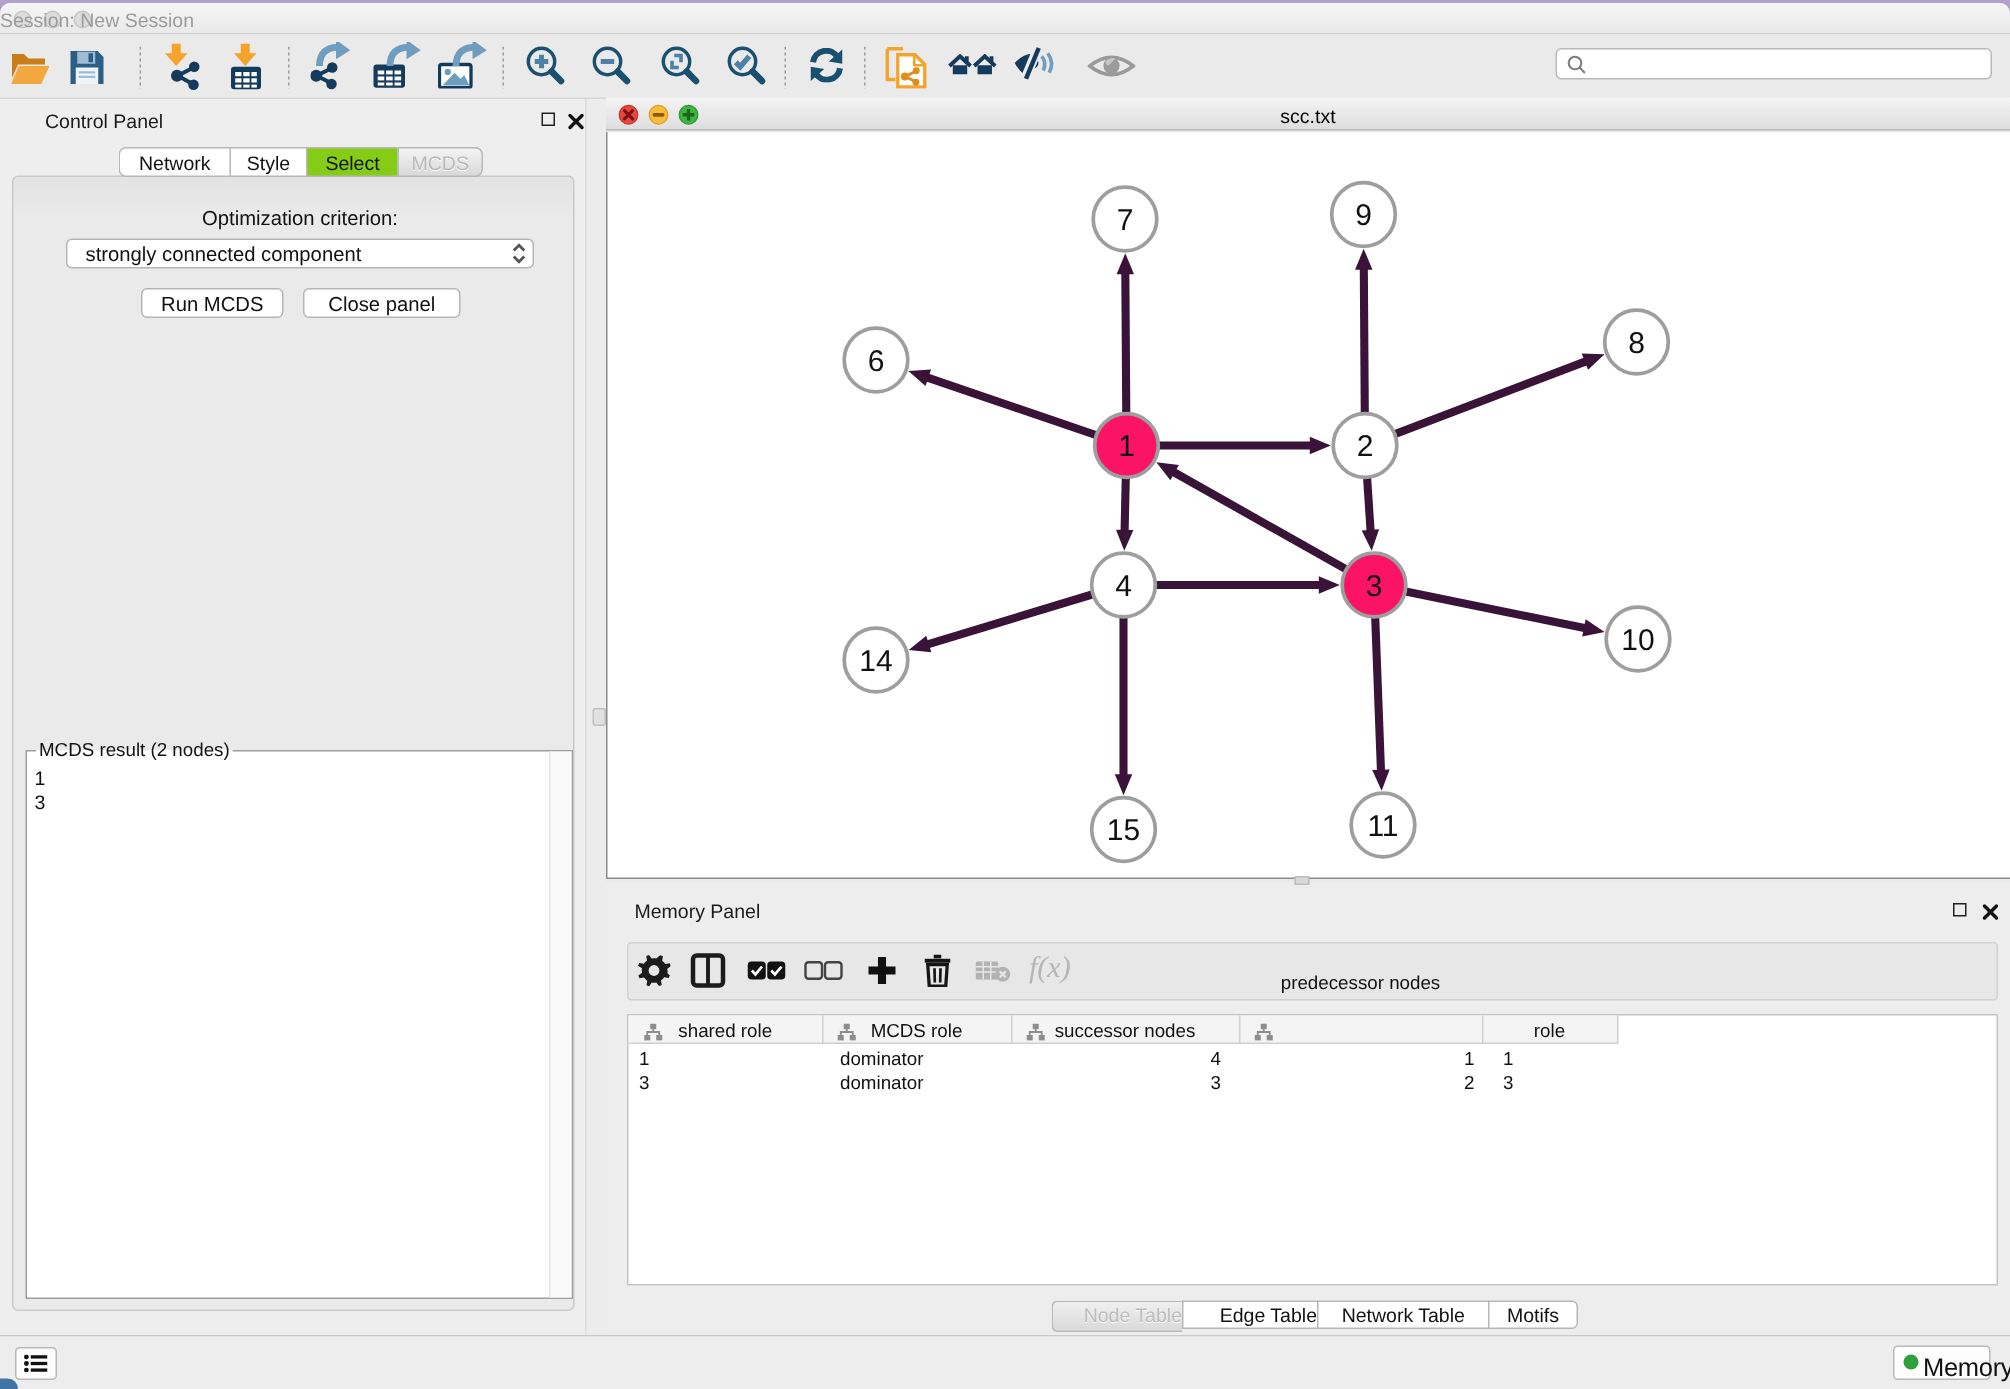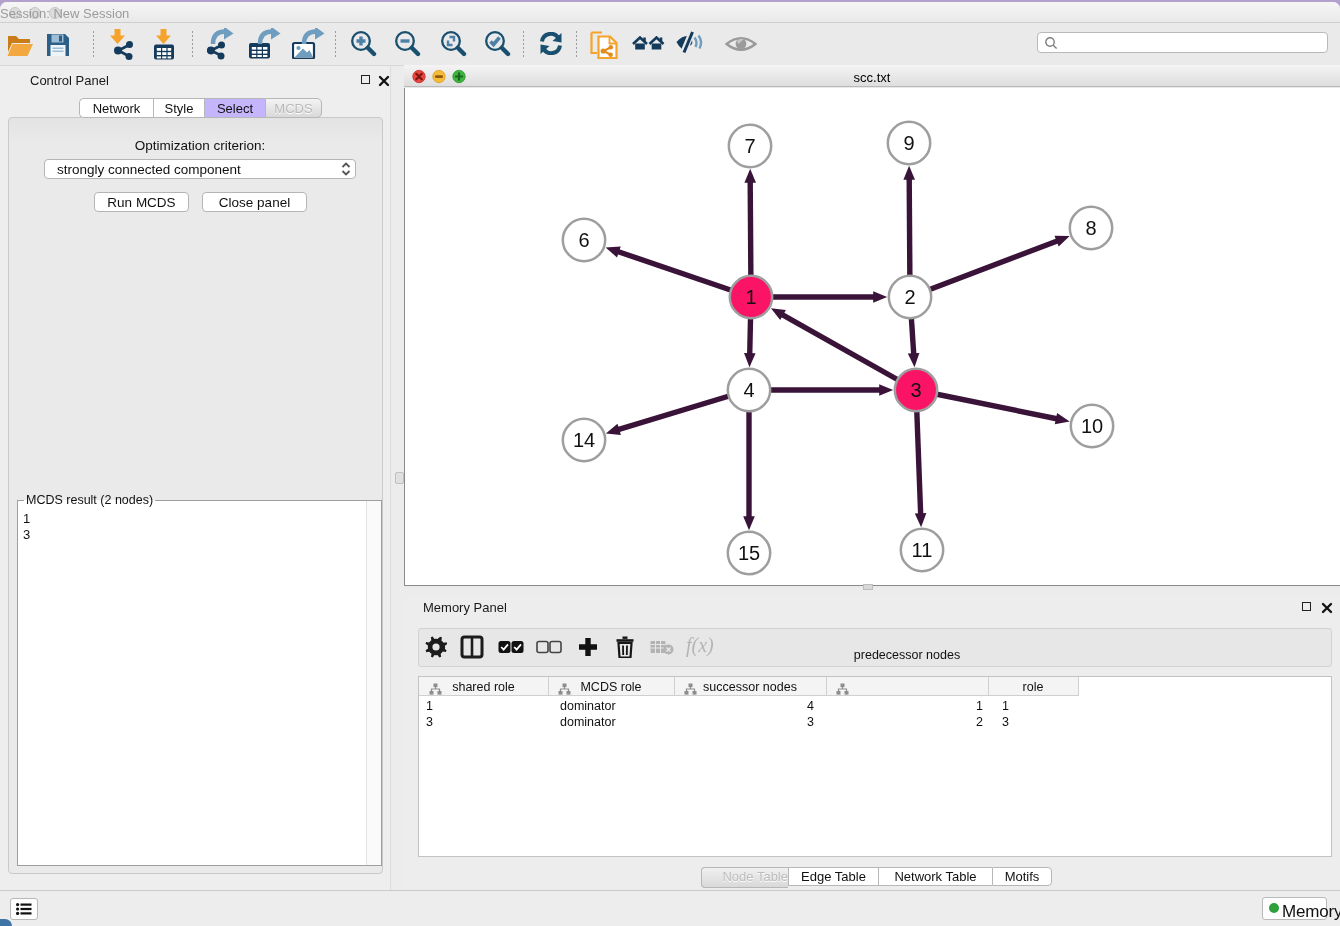--- a/index.html
+++ b/index.html
@@ -156,21 +156,21 @@
   </svg>
 <div class="abs" style="left:0;top:66px;width:391px;height:825px;background:#eeeeee;border-right:1px solid #dcdcdc;"></div>
 <div class="abs" style="left:30px;top:73px;font-size:13px;color:#1a1a1a;">Control Panel</div>
 <div class="abs" style="left:361px;top:75px;width:9px;height:9px;border:1.5px solid #222;"></div>
 <svg class="abs" style="left:378px;top:75px;" width="12" height="12" viewBox="0 0 12 12">
     <path d="M2 2 L10 10 M10 2 L2 10" stroke="#111" stroke-width="2.3" stroke-linecap="round"></path>
   </svg>
 <div class="abs" style="left:8px;top:117px;width:375px;height:757px;background:linear-gradient(#e3e3e3,#eaeaea 26px);border:1px solid #c9c9c9;border-radius:4px;"></div>
 <div class="abs" style="left:79px;top:98px;width:74px;height:20px;font-size:13px;text-align:center;line-height:19px;border:1px solid #b7b7b7;border-radius:5px 0 0 5px;border-right:none;background:#fff;color:#111;">Network</div>
 <div class="abs" style="left:153px;top:98px;width:51px;height:20px;font-size:13px;text-align:center;line-height:19px;border:1px solid #b7b7b7;border-right:none;background:#fff;color:#111;">Style</div>
-<div class="abs" style="left:204px;top:98px;width:61px;height:20px;font-size:13px;text-align:center;line-height:19px;border:1px solid #b7b7b7;border-right:none;background:#c4b5fd;color:#111;">Select</div>
+<div class="abs" style="left:204px;top:98px;width:61px;height:20px;font-size:13px;text-align:center;line-height:19px;border:1px solid #b7b7b7;border-right:none;background:#84cc16;color:#111;">Select</div>
 <div class="abs" style="left:265px;top:98px;width:57px;height:20px;font-size:13px;text-align:center;line-height:19px;border:1px solid #b7b7b7;border-radius:0 5px 5px 0;background:linear-gradient(#f4f4f4,#d9d9d9);color:#b9b9b9;text-shadow:0 1px 0 #fff;">MCDS</div>
 <div class="abs" style="left:0;top:138px;width:400px;text-align:center;font-size:13.5px;color:#111;">Optimization criterion:</div>
 <div class="abs" style="left:44px;top:159px;width:312px;height:20px;background:#fff;border:1px solid #b5b5b5;border-radius:4px;font-size:13.5px;color:#111;line-height:19px;padding-left:12px;">strongly connected component</div>
 <svg class="abs" style="left:340px;top:162px;" width="12" height="14" viewBox="0 0 12 14">
     <path d="M2.5 5 L6 1.5 L9.5 5" stroke="#555" stroke-width="1.8" fill="none"></path>
     <path d="M2.5 9 L6 12.5 L9.5 9" stroke="#555" stroke-width="1.8" fill="none"></path>
   </svg>
 <div class="abs" style="left:94px;top:192px;width:95px;height:20px;background:#fff;border:1px solid #b5b5b5;border-radius:4px;font-size:13.5px;color:#111;text-align:center;line-height:19px;">Run MCDS</div>
 <div class="abs" style="left:202px;top:192px;width:105px;height:20px;background:#fff;border:1px solid #b5b5b5;border-radius:4px;font-size:13.5px;color:#111;text-align:center;line-height:19px;">Close panel</div>
 <div class="abs" style="left:17px;top:500px;width:365px;height:366px;background:#fff;border:1px solid #9e9e9e;"></div>
@@ -330,21 +330,21 @@
 <div class="abs" style="left:560px;top:699px;font-size:12.5px;color:#111;">dominator</div>
 <div class="abs" style="left:674px;top:699px;width:140px;text-align:right;font-size:12.5px;color:#111;">4</div>
 <div class="abs" style="left:826px;top:699px;width:157px;text-align:right;font-size:12.5px;color:#111;">1</div>
 <div class="abs" style="left:1002px;top:699px;font-size:12.5px;color:#111;">1</div>
 <div class="abs" style="left:426px;top:715px;font-size:12.5px;color:#111;">3</div>
 <div class="abs" style="left:560px;top:715px;font-size:12.5px;color:#111;">dominator</div>
 <div class="abs" style="left:674px;top:715px;width:140px;text-align:right;font-size:12.5px;color:#111;">3</div>
 <div class="abs" style="left:826px;top:715px;width:157px;text-align:right;font-size:12.5px;color:#111;">2</div>
 <div class="abs" style="left:1002px;top:715px;font-size:12.5px;color:#111;">3</div>
 <div class="abs" style="left:701px;top:867px;width:87px;height:21px;font-size:13px;text-align:right;line-height:18px;border:1px solid #b7b7b7;border-right:none;border-radius:4px 0 0 4px;background:linear-gradient(#f0f0f0,#d9d9d9);color:#bcbcbc;text-shadow:0 1px 0 #fff;">Node Table</div>
-<div class="abs" style="left:788px;top:867px;width:90px;height:19px;font-size:13px;text-align:center;line-height:18px;border:1px solid #b7b7b7;border-right:none;background:#fff;color:#111;">Edge Table</div>
+<div class="abs" style="left:788px;top:867px;width:90px;height:19px;font-size:13px;text-align:right;line-height:18px;border:1px solid #b7b7b7;border-right:none;background:#fff;color:#111;">Edge Table</div>
 <div class="abs" style="left:878px;top:867px;width:114px;height:19px;font-size:13px;text-align:center;line-height:18px;border:1px solid #b7b7b7;border-right:none;background:#fff;color:#111;">Network Table</div>
 <div class="abs" style="left:992px;top:867px;width:60px;height:19px;font-size:13px;text-align:center;line-height:18px;border:1px solid #b7b7b7;border-right:none;border-radius:0 4px 4px 0;border-right:1px solid #b7b7b7;background:#fff;color:#111;">Motifs</div>
 <div class="abs" style="left:0;top:890px;width:1340px;height:1px;background:#c9c9c9;"></div>
 <div class="abs" style="left:0;top:891px;width:1340px;height:35px;background:#ededed;"></div>
 <div class="abs" style="left:10px;top:898px;width:28px;height:22px;background:#fdfdfd;border:1px solid #b9b9b9;border-radius:3px;"></div>
 <svg class="abs" style="left:16px;top:903px;" width="16" height="12" viewBox="0 0 16 12">
     <circle cx="1.6" cy="1.6" r="1.6" fill="#111"></circle>
     <circle cx="1.6" cy="6" r="1.6" fill="#111"></circle>
     <circle cx="1.6" cy="10.4" r="1.6" fill="#111"></circle>
     <rect x="4.5" y="0.5" width="11" height="2.2" fill="#111"></rect>

